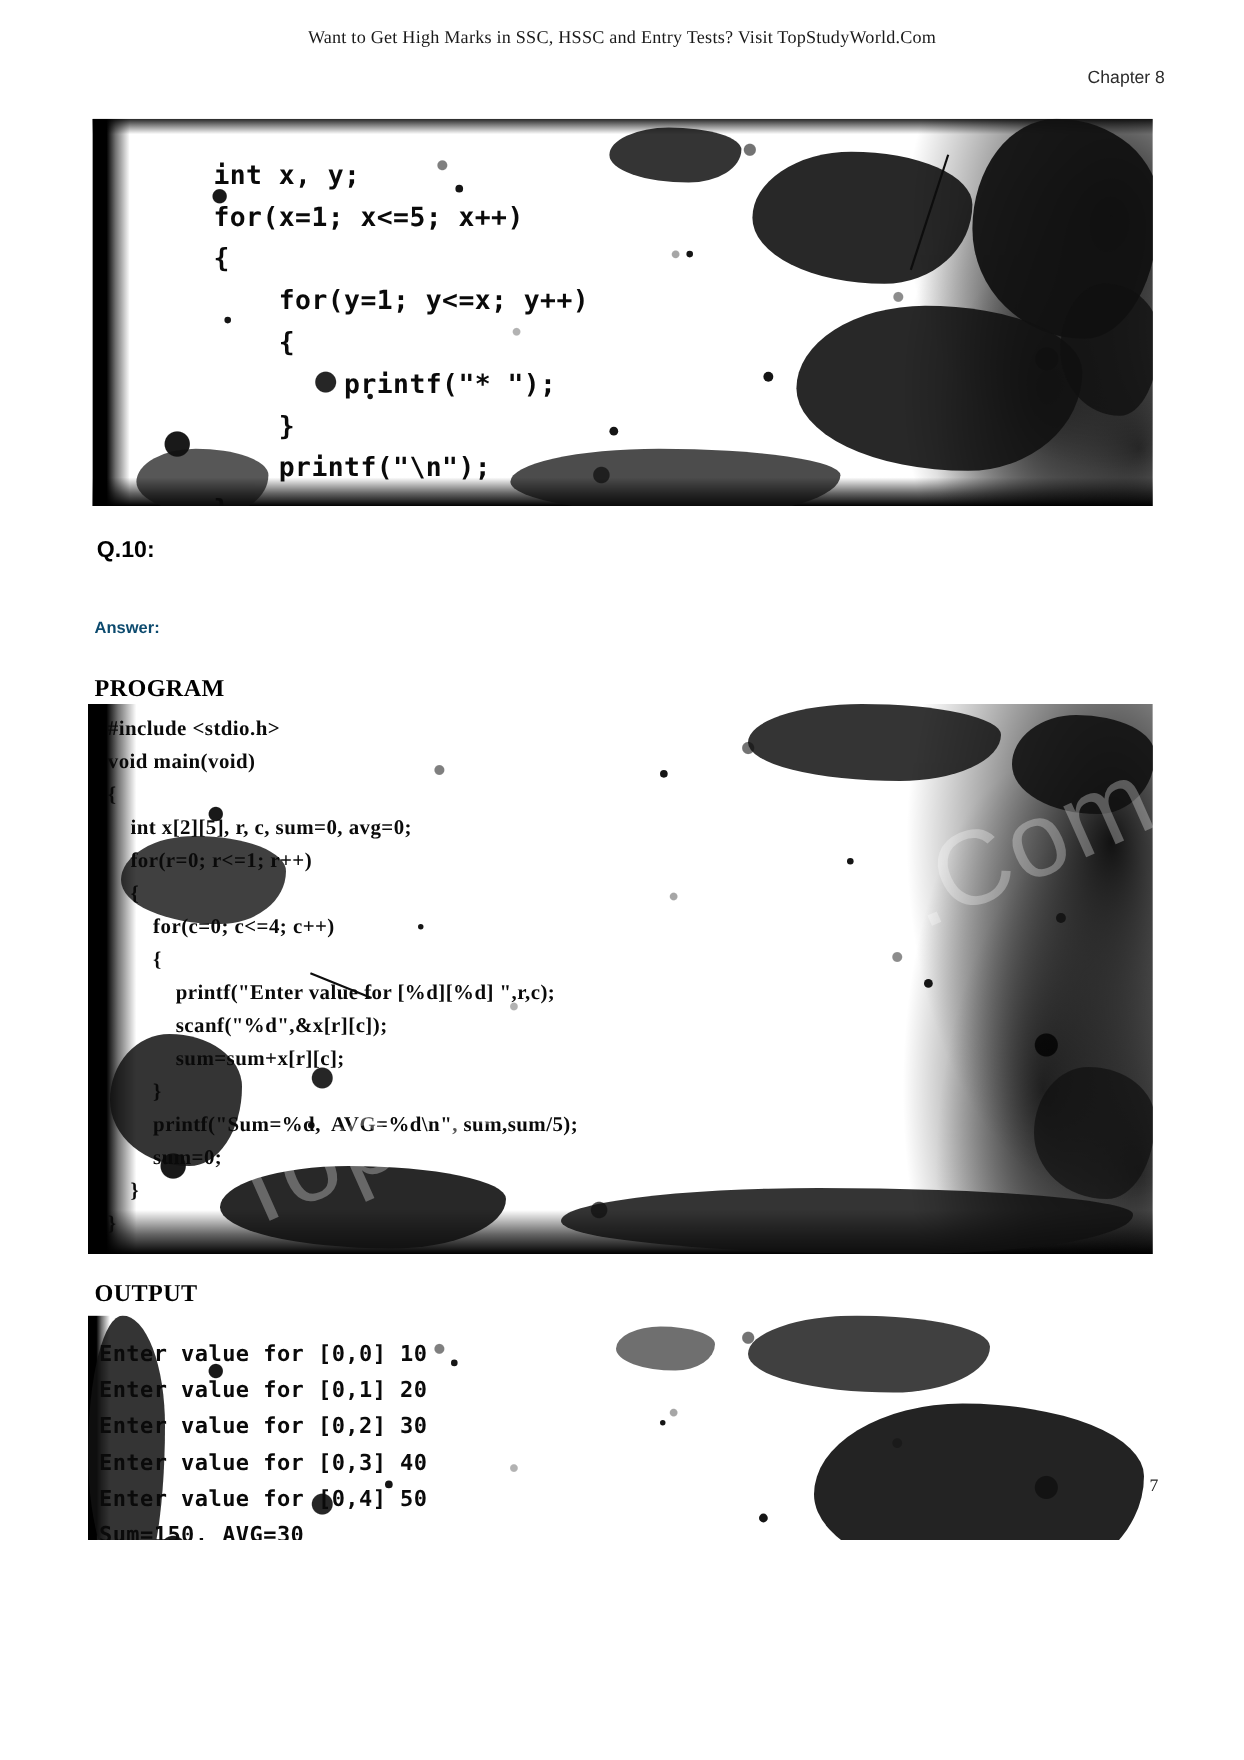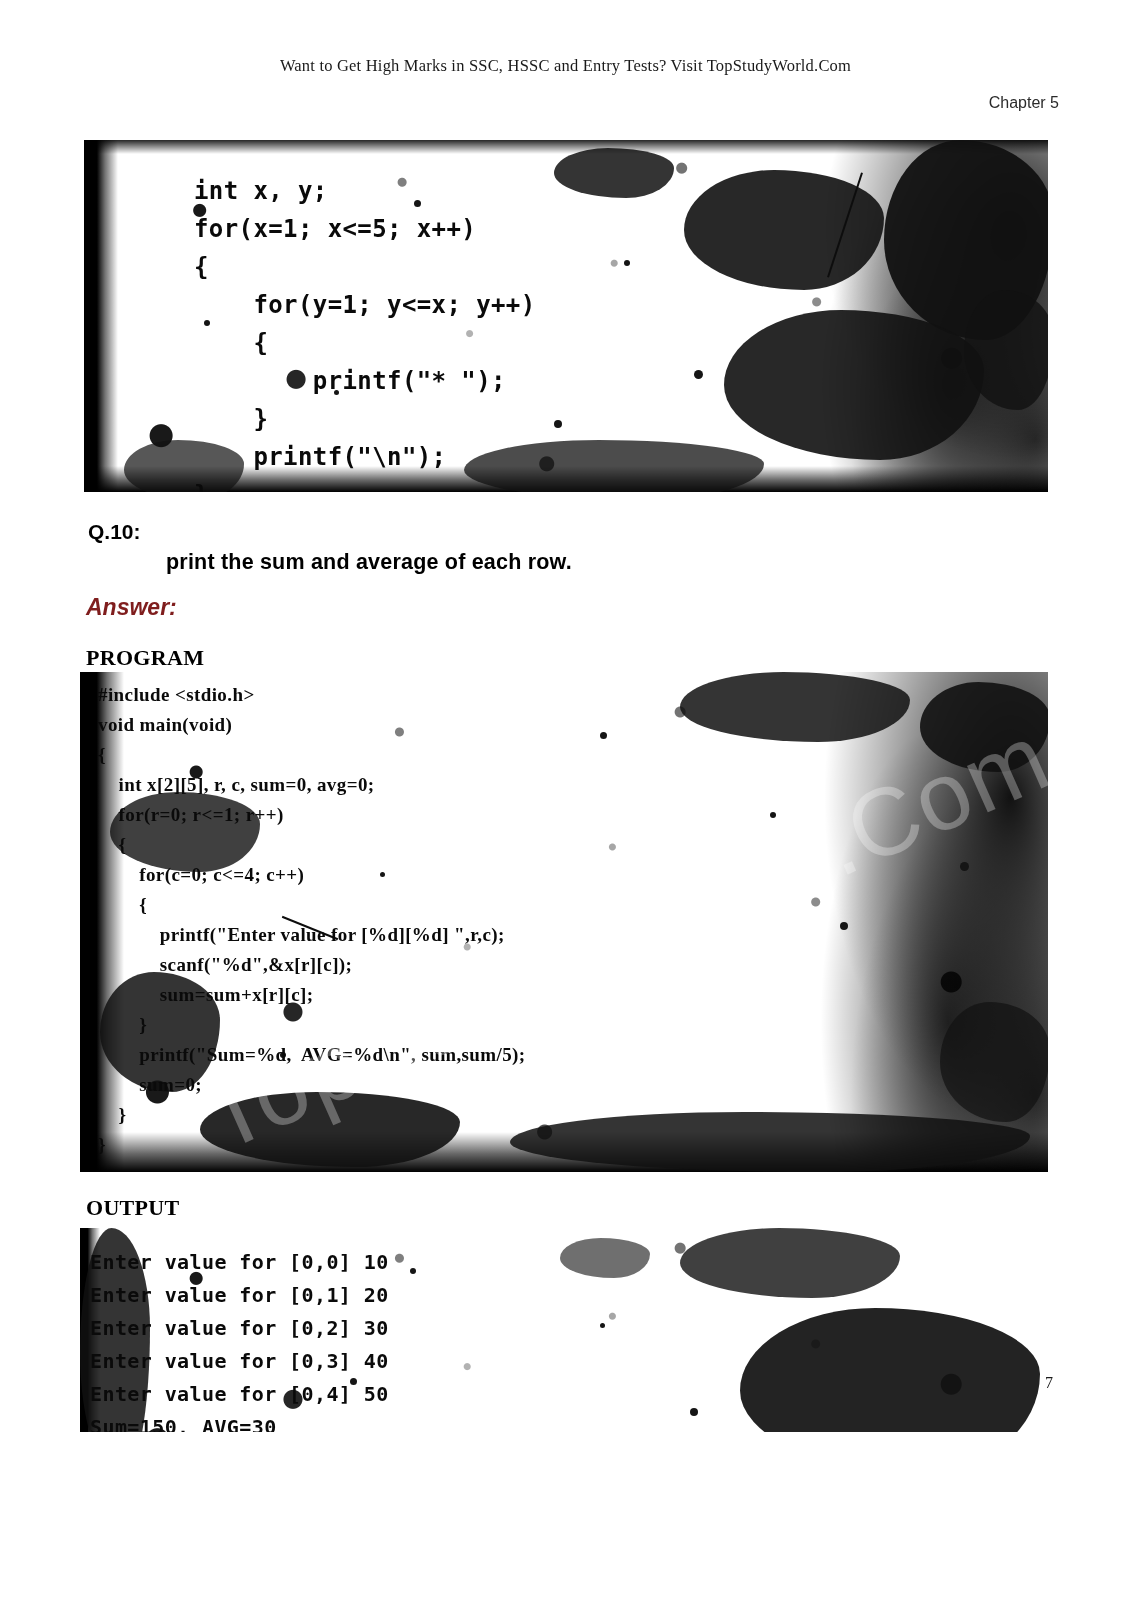--- a/index.html
+++ b/index.html
@@ -7,21 +7,20 @@
     padding: 0;
     background: #ffffff;
   }
   .page {
     position: relative;
     width: 1131px;
     height: 1400px;
     background: #ffffff;
     font-family: "Liberation Serif", serif;
     overflow: hidden;
-    margin-top: 32px;
   }
   .header-line {
     position: absolute;
     top: 24px;
     left: 0;
     width: 1131px;
     text-align: center;
     font-family: "Liberation Serif", serif;
     font-size: 16.5px;
     color: #1a1a1a;
@@ -157,23 +156,22 @@
     font-family: "Liberation Sans", sans-serif;
     font-weight: bold;
     font-size: 21px;
     color: #000;
   }
   .answer-label {
     position: absolute;
     left: 86px;
     font-family: "Liberation Sans", sans-serif;
     font-weight: bold;
-    font-style: italic;
-    font-size: 23px;
-    color: #7f1d1d;
+    font-size: 15px;
+    color: #0c4a6e;
   }
   .section-label {
     position: absolute;
     left: 86px;
     font-family: "Liberation Serif", serif;
     font-weight: bold;
     font-size: 22px;
     color: #000;
     letter-spacing: 0.3px;
   }
@@ -195,21 +193,21 @@
     background: #0d0d0d;
     z-index: 3;
   }
 </style>
 </head>
 <body>
 
 <div class="page">
 
   <div class="header-line">Want to Get High Marks in SSC, HSSC and Entry Tests? Visit TopStudyWorld.Com</div>
-  <div class="chapter-label">Chapter 5</div>
+  <div class="chapter-label">Chapter 8</div>
 
   <div class="scan-block" style="left:84px; top:108px; width:964px; height:352px;">
     <div class="mottle"></div>
     <div class="edge-left"></div>
     <div class="edge-top"></div>
     <div class="edge-bottom"></div>
     <div class="edge-right-dark"></div>
 
     <div class="grime">
       <div class="blob" style="left:470px; top:8px; width:120px; height:50px; opacity:.85;"></div>
@@ -233,21 +231,20 @@
 {
     for(y=1; y&lt;=x; y++)
     {
         printf("* ");
     }
     printf("\n");
 }</div>
   </div>
 
   <div class="qlabel" style="top:488px;">Q.10:</div>
-  <div class="qline" style="left:166px; top:518px;">print the sum and average of each row.</div>
   <div class="answer-label" style="top:562px;">Answer:</div>
 
   <div class="section-label" style="top:613px;">PROGRAM</div>
 
   <div class="scan-block" style="left:80px; top:640px; width:968px; height:500px;">
     <div class="mottle"></div>
     <div class="edge-left" style="width:44px;"></div>
     <div class="edge-bottom" style="height:40px;"></div>
     <div class="edge-right-dark"></div>
 

